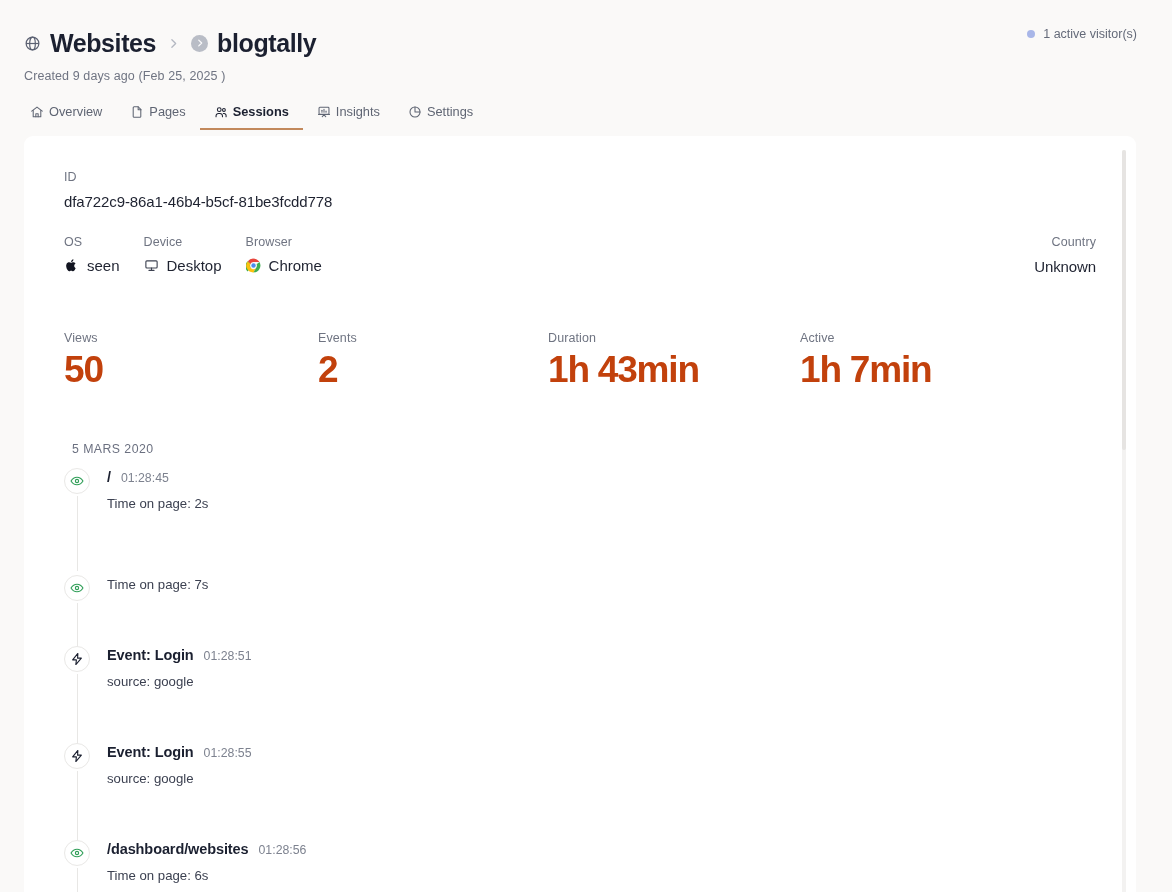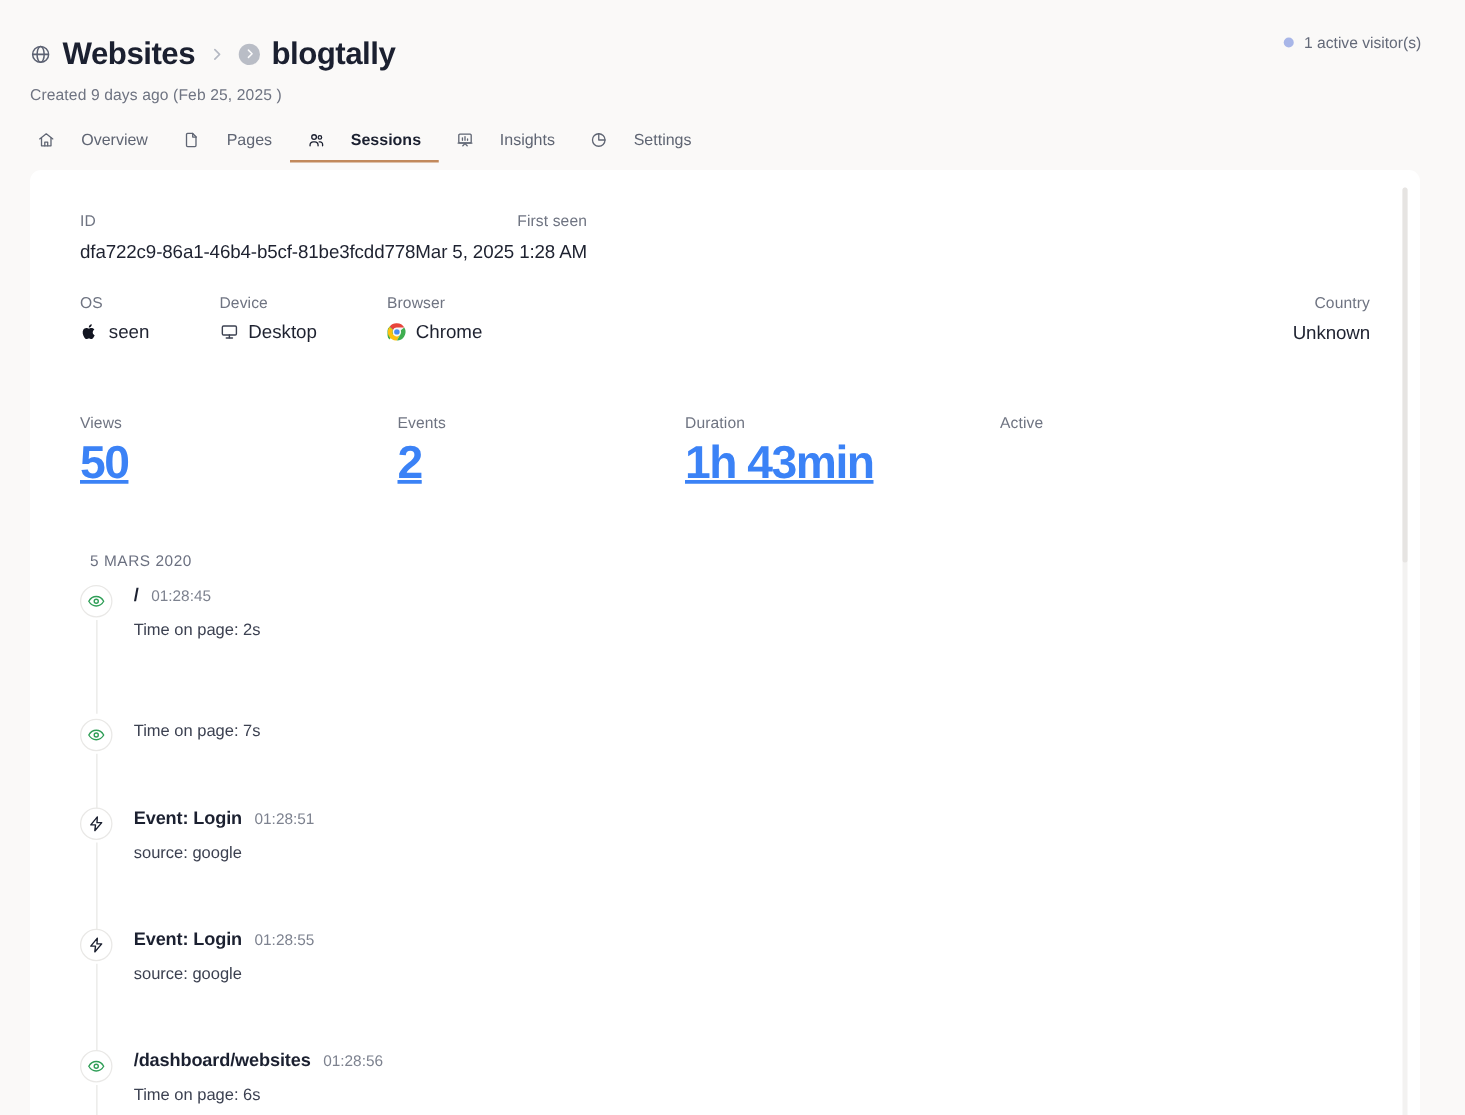--- a/index.html
+++ b/index.html
@@ -102,21 +102,21 @@
     display: flex;
     align-items: flex-end;
     gap: 0px;
     padding: 0 24px;
     margin-top: 15px;
   }
 
   .tab {
     display: flex;
     align-items: center;
-    gap: 21px;
+    gap: 5px;
     padding: 6px 14px 9px 14px;
     font-size: 12.8px;
     color: #5f6573;
     cursor: pointer;
     border-bottom: 2.5px solid transparent;
     position: relative;
     white-space: nowrap;
   }
   .tab:first-child { padding-left: 6px; }
   .tab svg { width: 14px; height: 14px; flex: none; }
@@ -183,21 +183,21 @@
   }
   .meta-right { text-align: right; }
 
   .meta-row-2 {
     display: flex;
     justify-content: space-between;
     align-items: flex-start;
     margin-top: 25px;
   }
 
-  .env-group { display: flex; gap: 56px; justify-content: space-between; }
+  .env-group { display: flex; gap: 24px; justify-content: space-between; }
   .env-item .meta-label { margin-bottom: 8px; }
   .env-value {
     display: flex;
     align-items: center;
     gap: 8px;
     font-size: 15px;
     color: #1e2230;
   }
   .env-value svg, .env-value .ico { width: 15px; height: 15px; flex: none; }
 
@@ -212,24 +212,23 @@
   .stat:nth-child(3) { width: 252px; }
   .stat-label {
     font-size: 12.5px;
     color: #6f7482;
     margin-bottom: 6px;
     letter-spacing: 0.1px;
   }
   .stat-value {
     font-size: 37px;
     font-weight: bold;
-    color: #3b82f6;
+    color: #c2410c;
     letter-spacing: -1.2px;
     line-height: 1.05;
-    text-decoration: underline;
   }
 
   
   .timeline-wrap { margin-top: 52px; }
   .timeline-date {
     font-size: 12.3px;
     color: #6b7080;
     letter-spacing: 0.45px;
     margin-left: 8px;
     margin-bottom: 14px;
@@ -381,24 +380,20 @@
   <div class="card-scroll-track">
     <div class="card-scroll-thumb"></div>
   </div>
 
   <div class="card-inner">
 
     <div class="meta-row">
       <div>
         <div class="meta-label">ID</div>
         <div class="meta-value">dfa722c9-86a1-46b4-b5cf-81be3fcdd778</div>
-      </div>
-      <div class="meta-right">
-        <div class="meta-label">First seen</div>
-        <div class="meta-value">Mar 5, 2025 1:28 AM</div>
       </div>
     </div>
 
     <div class="meta-row-2">
       <div class="env-group">
 
         <div class="env-item">
           <div class="meta-label">OS</div>
           <div class="env-value">
             <svg class="ico" viewBox="0 0 24 24" fill="#121521">
@@ -453,20 +448,21 @@
       <div class="stat">
         <div class="stat-label">Events</div>
         <div class="stat-value">2</div>
       </div>
       <div class="stat">
         <div class="stat-label">Duration</div>
         <div class="stat-value">1h 43min</div>
       </div>
       <div class="stat">
         <div class="stat-label">Active</div>
+        <div class="stat-value">1h 7min</div>
       </div>
     </div>
 
     <div class="timeline-wrap">
       <div class="timeline-date">5 MARS 2020</div>
 
       <div class="timeline">
 
         <div class="tl-item">
           <span class="tl-line"></span>

